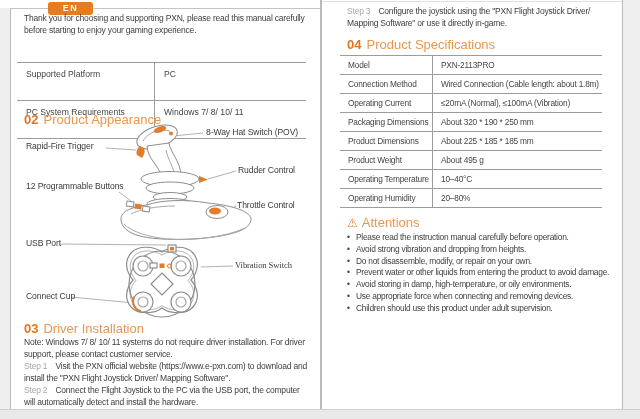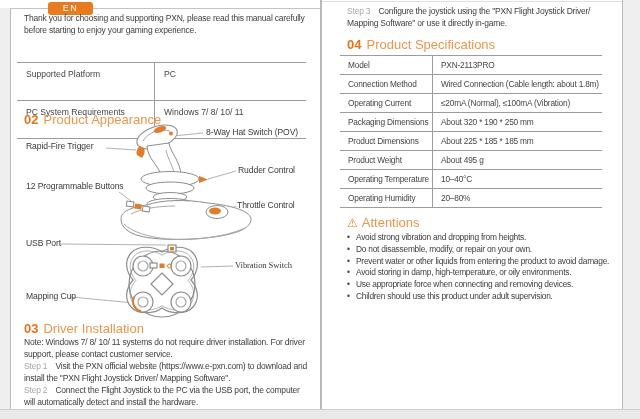--- a/index.html
+++ b/index.html
@@ -6,21 +6,21 @@
   .page{position:relative;width:640px;height:419px;background:#ffffff;
         font-family:"Liberation Sans",sans-serif;color:#3e3e3e;overflow:hidden;}
   .abs{position:absolute;}
   
   .edge{background:#efefef;}
   .vline{width:1px;background:#b9b9b9;}
   .hline{height:1px;background:#c4c4c4;}
   .bottom-strip{left:0;top:409px;width:640px;height:10px;background:#e9e9e9;border-top:1px solid #cfcfcf;box-sizing:border-box;}
   
   .badge{left:48px;top:2px;width:45px;height:13px;background:#e67c1f;border-radius:3px;
-         color:#fff;font-size:9px;font-weight:normal;text-align:center;line-height:13px;letter-spacing:1.5px;}
+         color:#fff;font-size:9px;font-weight:bold;text-align:center;line-height:13px;letter-spacing:1.5px;}
   
   .h{font-size:13px;color:#ea964c;white-space:nowrap;}
   .h .num{color:#e2751d;font-weight:bold;margin-right:5px;}
   
   .txt{font-size:8.5px;line-height:12px;letter-spacing:-0.2px;}
   .steps p{margin:0;}
   .step-label{color:#a3a8ad;margin-right:8px;}
   
   table{border-collapse:collapse;color:#454545;}
   .tbl1{font-size:8.6px;}
@@ -137,21 +137,21 @@
     </g>
   </svg>
 
   <div class="dlabel" style="left:26px;top:141px;">Rapid-Fire Trigger</div>
   <div class="dlabel" style="left:206px;top:127px;">8-Way Hat Switch (POV)</div>
   <div class="dlabel" style="left:238px;top:165px;">Rudder Control</div>
   <div class="dlabel" style="left:26px;top:181px;">12 Programmable Buttons</div>
   <div class="dlabel" style="left:237px;top:200px;">Throttle Control</div>
   <div class="dlabel" style="left:26px;top:238px;text-align:center;">USB Port</div>
   <div class="dlabel" style="left:235px;top:260px;font-family:Liberation Serif, serif;">Vibration Switch</div>
-  <div class="dlabel" style="left:26px;top:291px;">Mapping Cup</div>
+  <div class="dlabel" style="left:26px;top:291px;">Connect Cup</div>
 
   <div class="abs h" style="left:24px;top:321px;">
     <span class="num">03</span><span>Driver Installation</span>
   </div>
 
   <div class="abs txt steps" style="left:24px;top:336px;width:286px;">
     <p>Note: Windows 7/ 8/ 10/ 11 systems do not require driver installation. For driver support, please contact customer service.</p>
     <p><span class="step-label">Step 1</span><span>Visit the PXN official website (https://www.e-pxn.com) to download and install the "PXN Flight Joystick Driver/ Mapping Software".</span></p>
     <p><span class="step-label">Step 2</span><span>Connect the Flight Joystick to the PC via the USB port, the computer will automatically detect and install the hardware.</span></p>
   </div>
@@ -199,20 +199,21 @@
           <td>20–80%</td>
         </tr>
     </tbody>
   </table>
 
   <div class="abs att-title" style="left:347px;top:215px;">
     <span class="warn">⚠</span><span>Attentions</span>
   </div>
 
   <ul class="abs att-list" style="left:347px;top:232px;width:270px;">
+    <li>Please read the instruction manual carefully before operation.</li>
     <li>Avoid strong vibration and dropping from heights.</li>
     <li>Do not disassemble, modify, or repair on your own.</li>
     <li>Prevent water or other liquids from entering the product to avoid damage.</li>
     <li>Avoid storing in damp, high-temperature, or oily environments.</li>
     <li>Use appropriate force when connecting and removing devices.</li>
     <li>Children should use this product under adult supervision.</li>
   </ul>
 
 </div>
 

